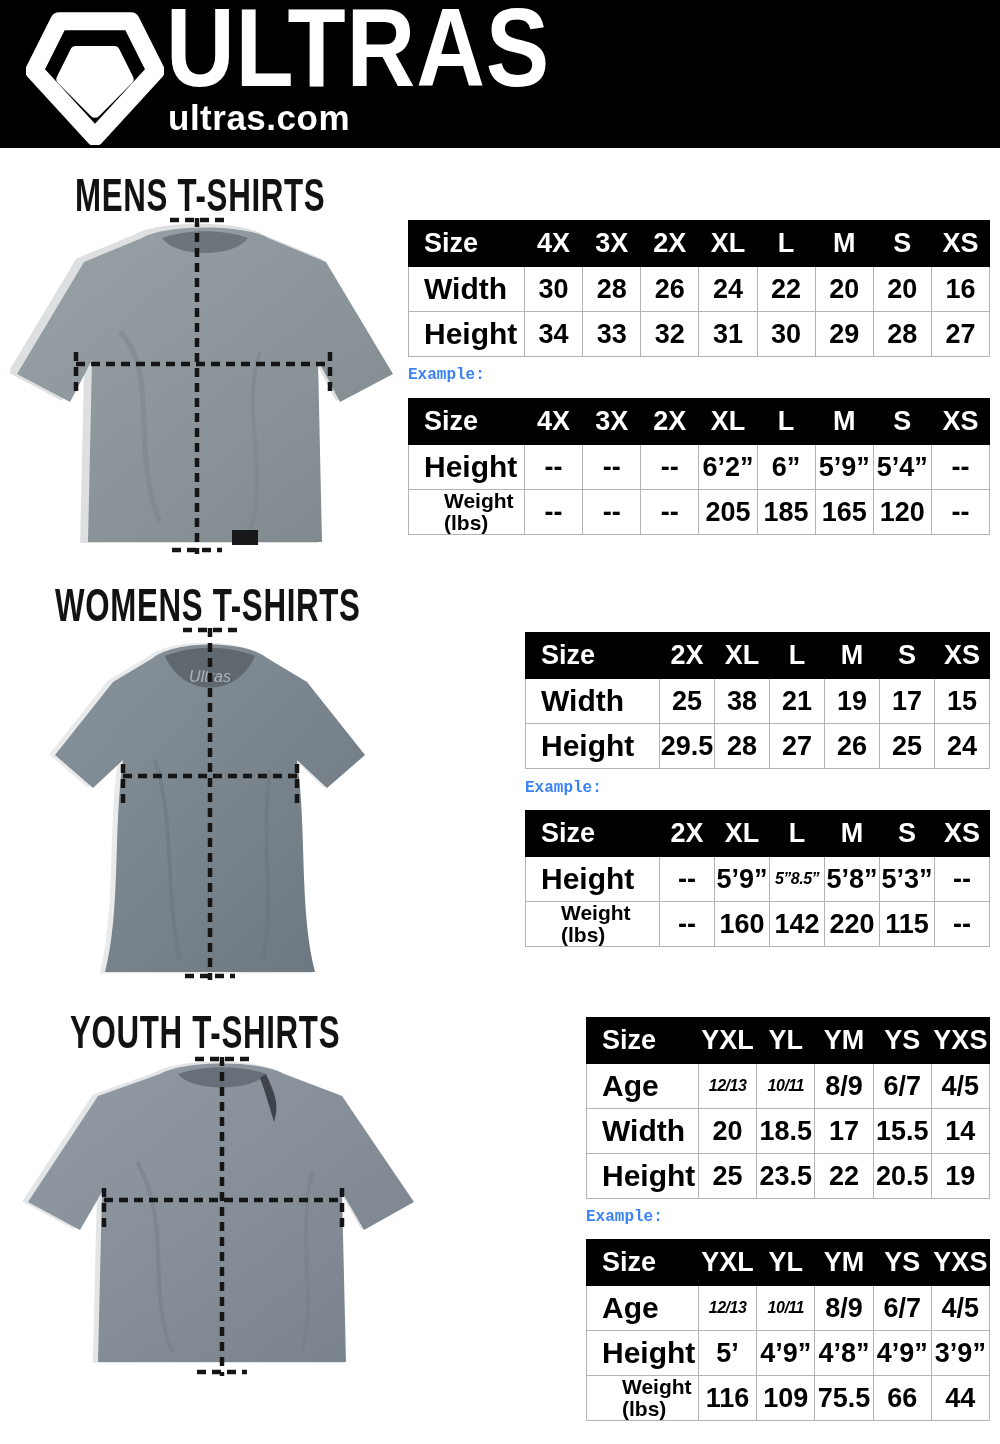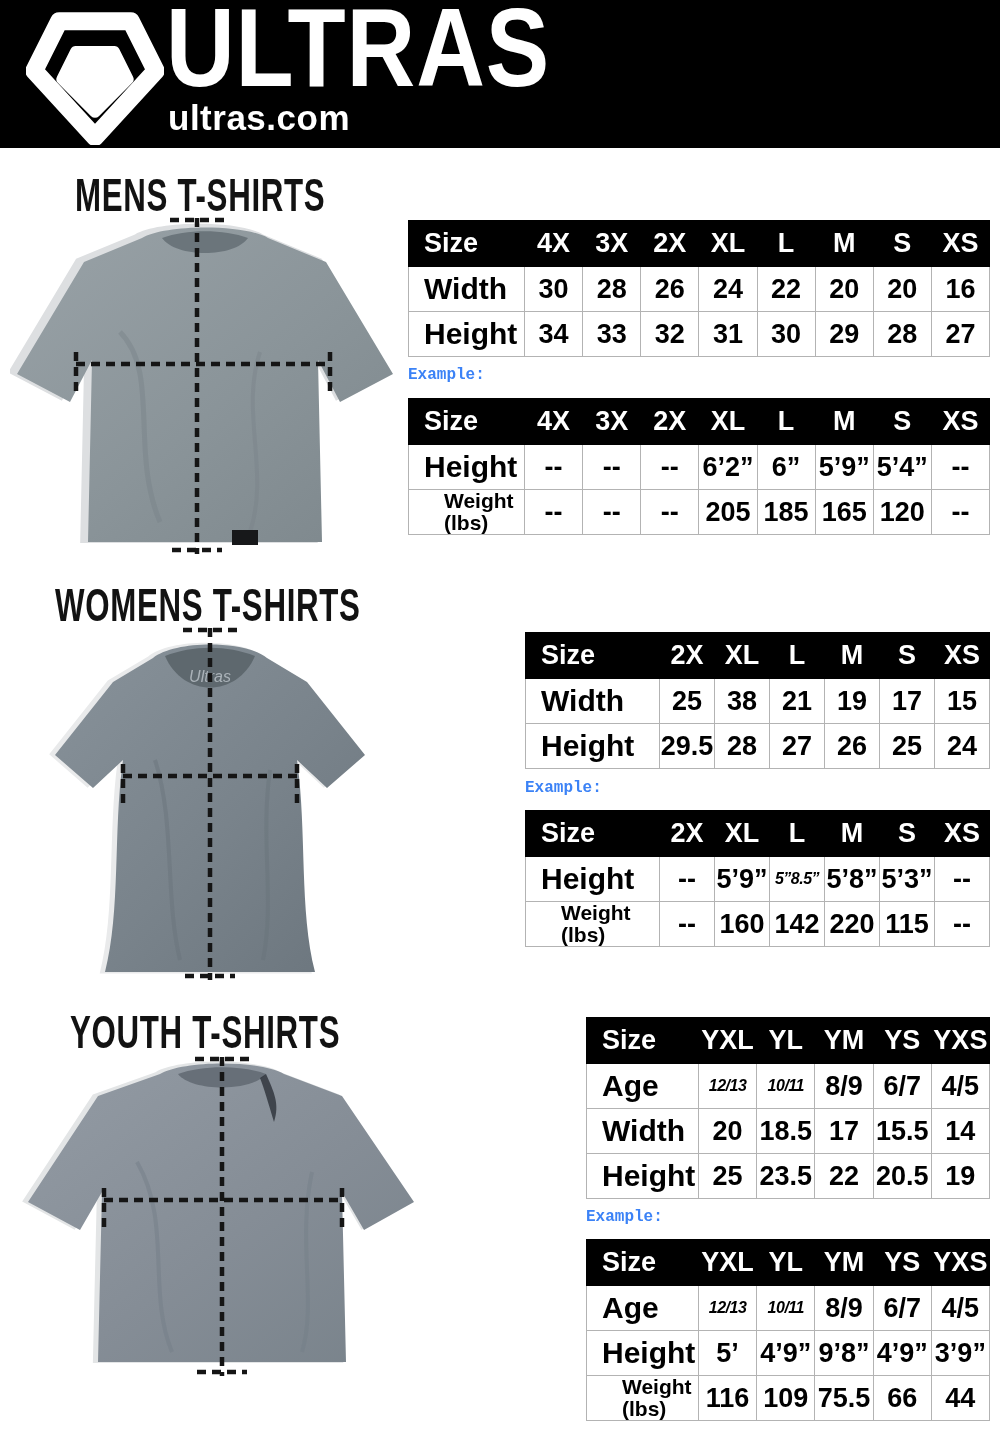--- a/index.html
+++ b/index.html
@@ -378,21 +378,21 @@
           <td class="small">12/13</td>
           <td class="small">10/11</td>
           <td>8/9</td>
           <td>6/7</td>
           <td>4/5</td>
         </tr>
         <tr>
           <th>Height</th>
           <td>5’</td>
           <td>4’9”</td>
-          <td>9’8”</td>
+          <td>4’8”</td>
           <td>4’9”</td>
           <td>3’9”</td>
         </tr>
         <tr>
           <th class="two-line">Weight
 (lbs)</th>
           <td>116</td>
           <td>109</td>
           <td>75.5</td>
           <td>66</td>

